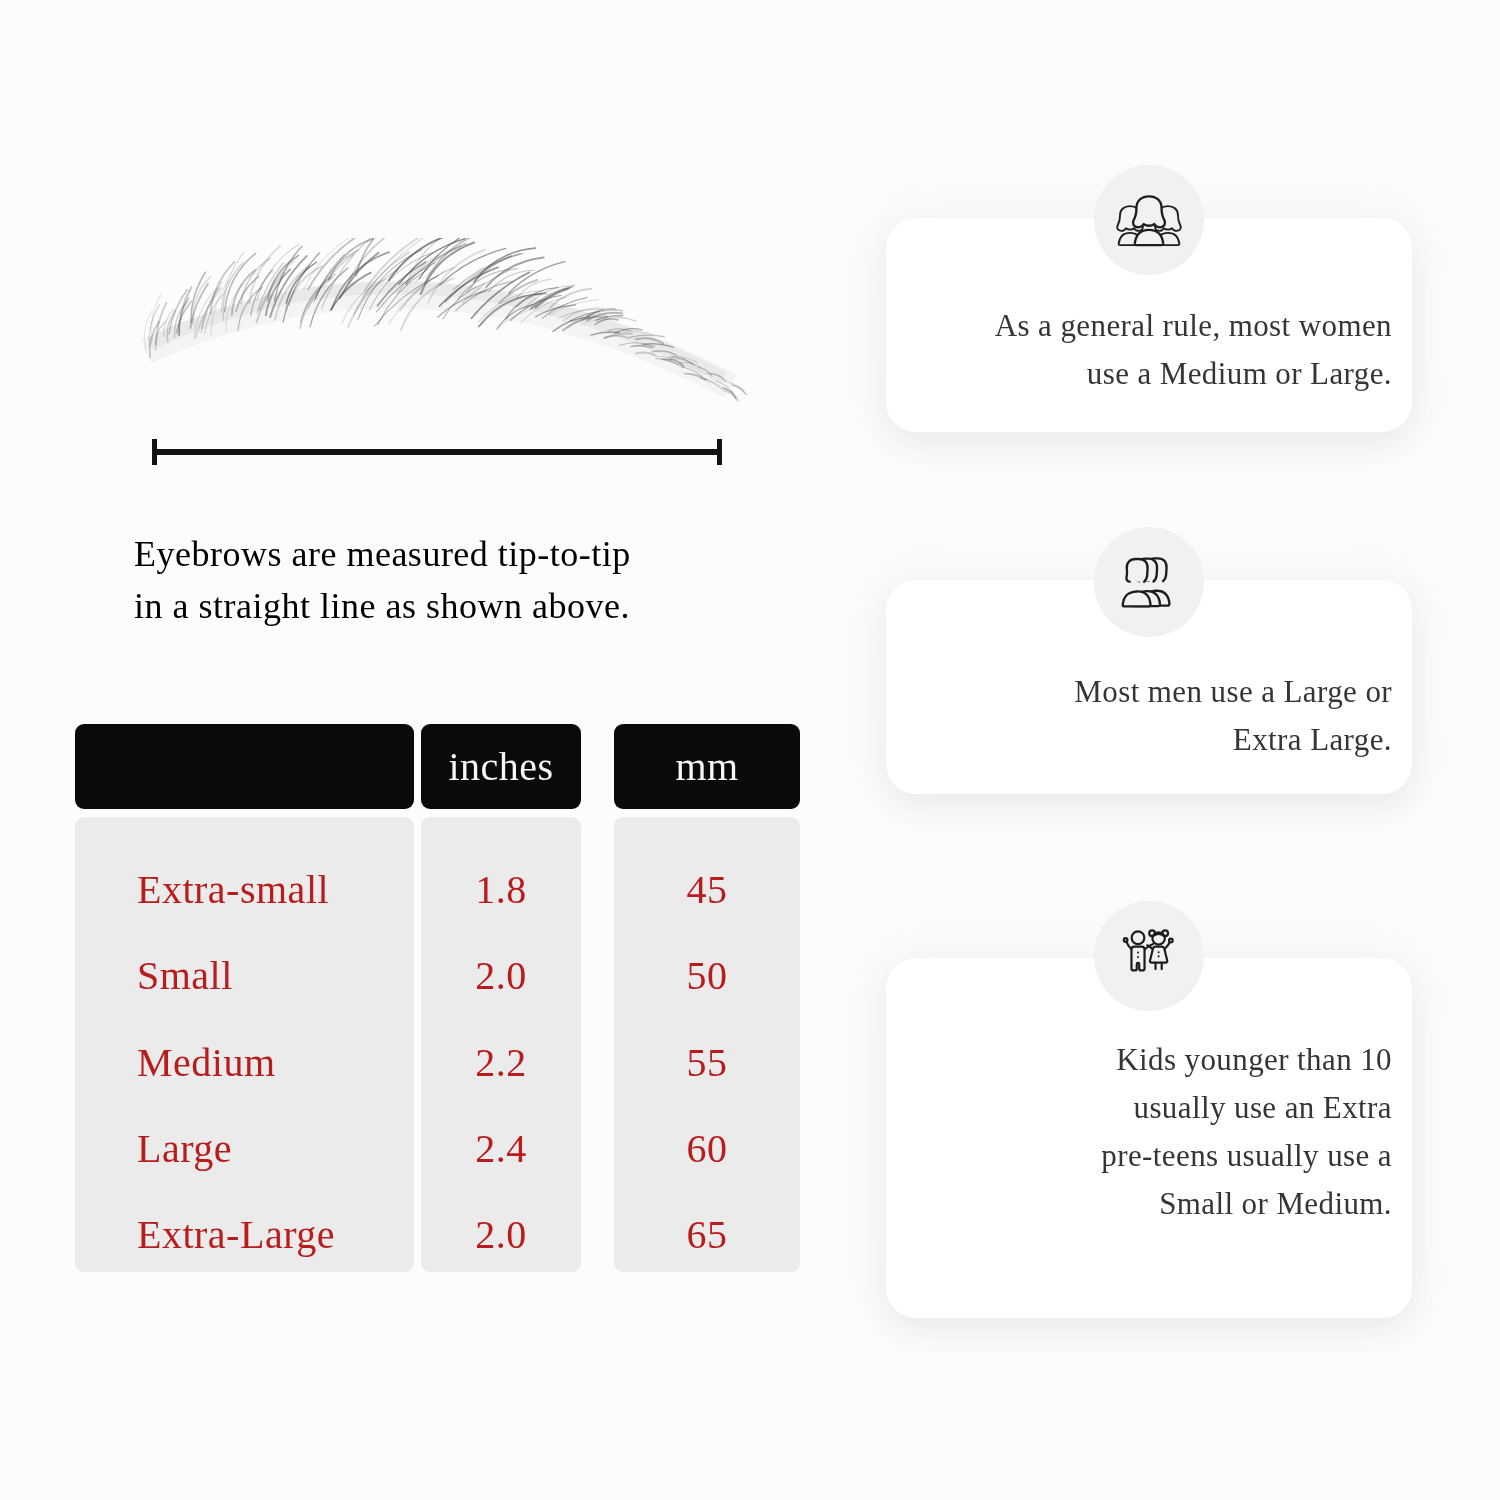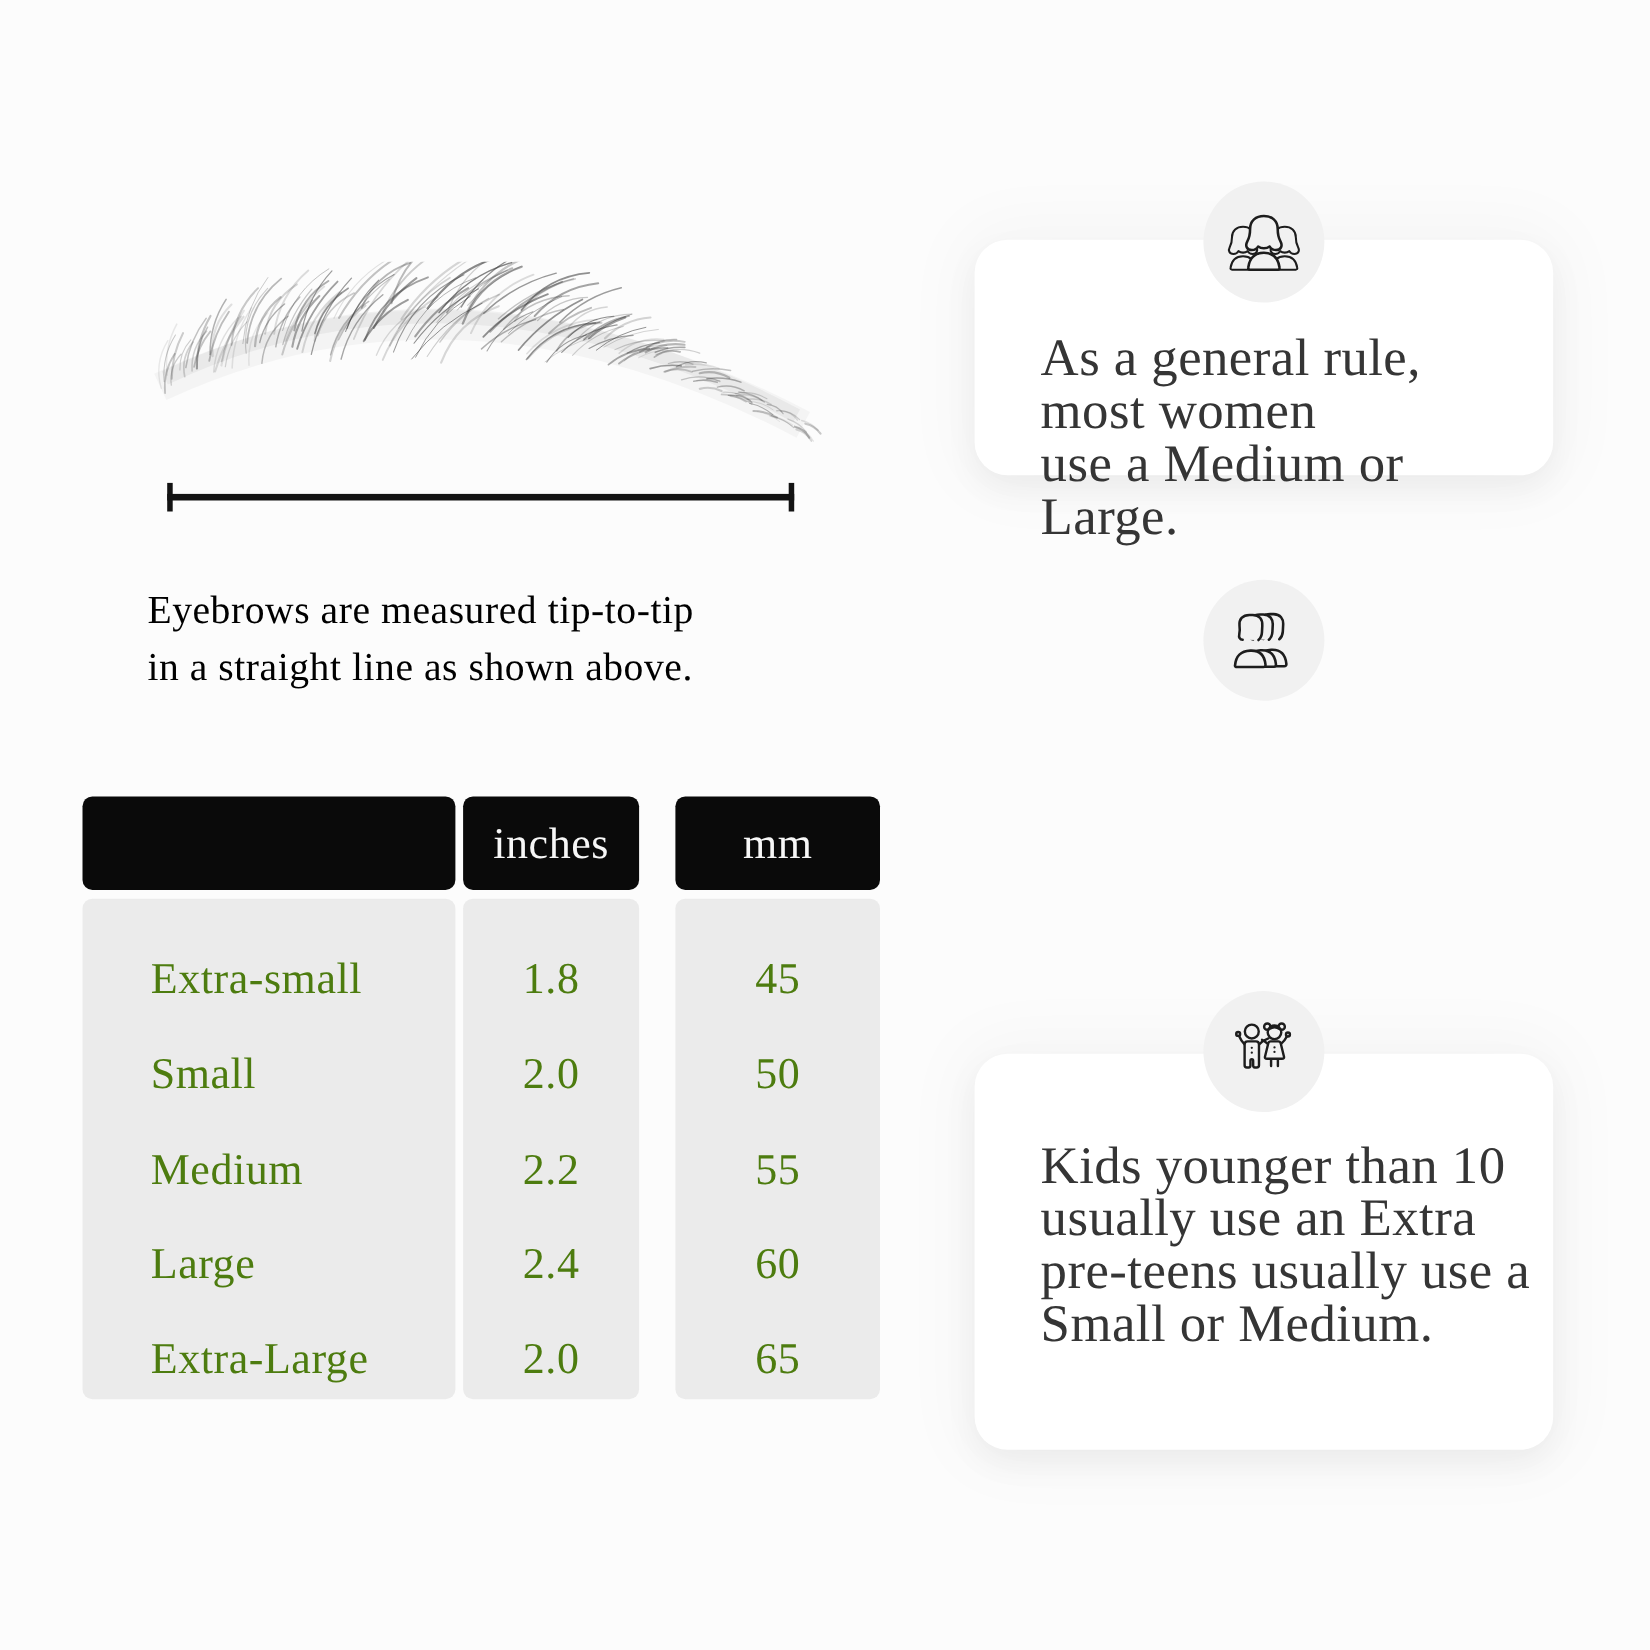--- a/index.html
+++ b/index.html
@@ -22,35 +22,35 @@
   }
   
   .hc,.bc{position:absolute;border-radius:9px;box-sizing:border-box;}
   .hc{top:724px;height:85px;background:#0a0a0a;color:#f7f7f7;
       font-size:40px;line-height:85px;text-align:center;letter-spacing:.5px;}
   .bc{top:817px;height:455px;background:#ebebeb;}
   .col1{left:75px;width:339px;}
   .col2{left:421px;width:160px;}
   .col3{left:614px;width:186px;}
   .bc{display:flex;flex-direction:column;justify-content:space-between;
-      padding:52px 0 16px;font-size:40px;letter-spacing:.5px;color:#4d7c0f;}
+      padding:52px 0 16px;font-size:40px;letter-spacing:.5px;color:#b91c1c;}
   .bc .cell{height:42px;line-height:42px;}
   .bc.col1 .cell{padding-left:62px;text-align:left;}
   .bc.col2 .cell,.bc.col3 .cell{text-align:center;}
   
   .card{
     position:absolute;left:886px;width:526px;background:#ffffff;border-radius:30px;
     box-shadow:0 0 60px 18px rgba(0,0,0,0.028),0 12px 30px rgba(0,0,0,0.05);
   }
   .card.card1{top:218px;height:214px;}
   .card.card2{top:580px;height:214px;}
   .card.card3{top:958px;height:360px;}
   .card-text{
-    position:absolute;left:20px;right:20px;text-align:left;
-    font-size:48px;line-height:48px;letter-spacing:.4px;color:#353535;margin-left:40px;
+    position:absolute;left:20px;right:20px;text-align:right;
+    font-size:31px;line-height:48px;letter-spacing:.4px;color:#353535;margin-left:40px;
   }
   .card1 .card-text{top:84px;}
   .card2 .card-text{top:88px;}
   .card3 .card-text{top:78px;}
   .icon-circle{
     position:absolute;width:110px;height:110px;border-radius:50%;background:#f1f1f1;
     display:flex;align-items:center;justify-content:center;
   }
   .icon-circle.c1{left:1094px;top:165px;}
   .icon-circle.c2{left:1094px;top:527px;}
@@ -281,20 +281,26 @@
     <div class="cell">65</div>
   </div>
 
   <section class="card card1">
     <div class="card-text">
       <div>As a general rule, most women</div>
       <div>use a Medium or Large.</div>
     </div>
   </section>
 
+  <section class="card card2">
+    <div class="card-text">
+      <div>Most men use a Large or</div>
+      <div>Extra Large.</div>
+    </div>
+  </section>
 
   <section class="card card3">
     <div class="card-text">
       <div>Kids younger than 10</div>
       <div>usually use an Extra</div>
       <div>pre-teens usually use a</div>
       <div>Small or Medium.</div>
     </div>
   </section>
 

